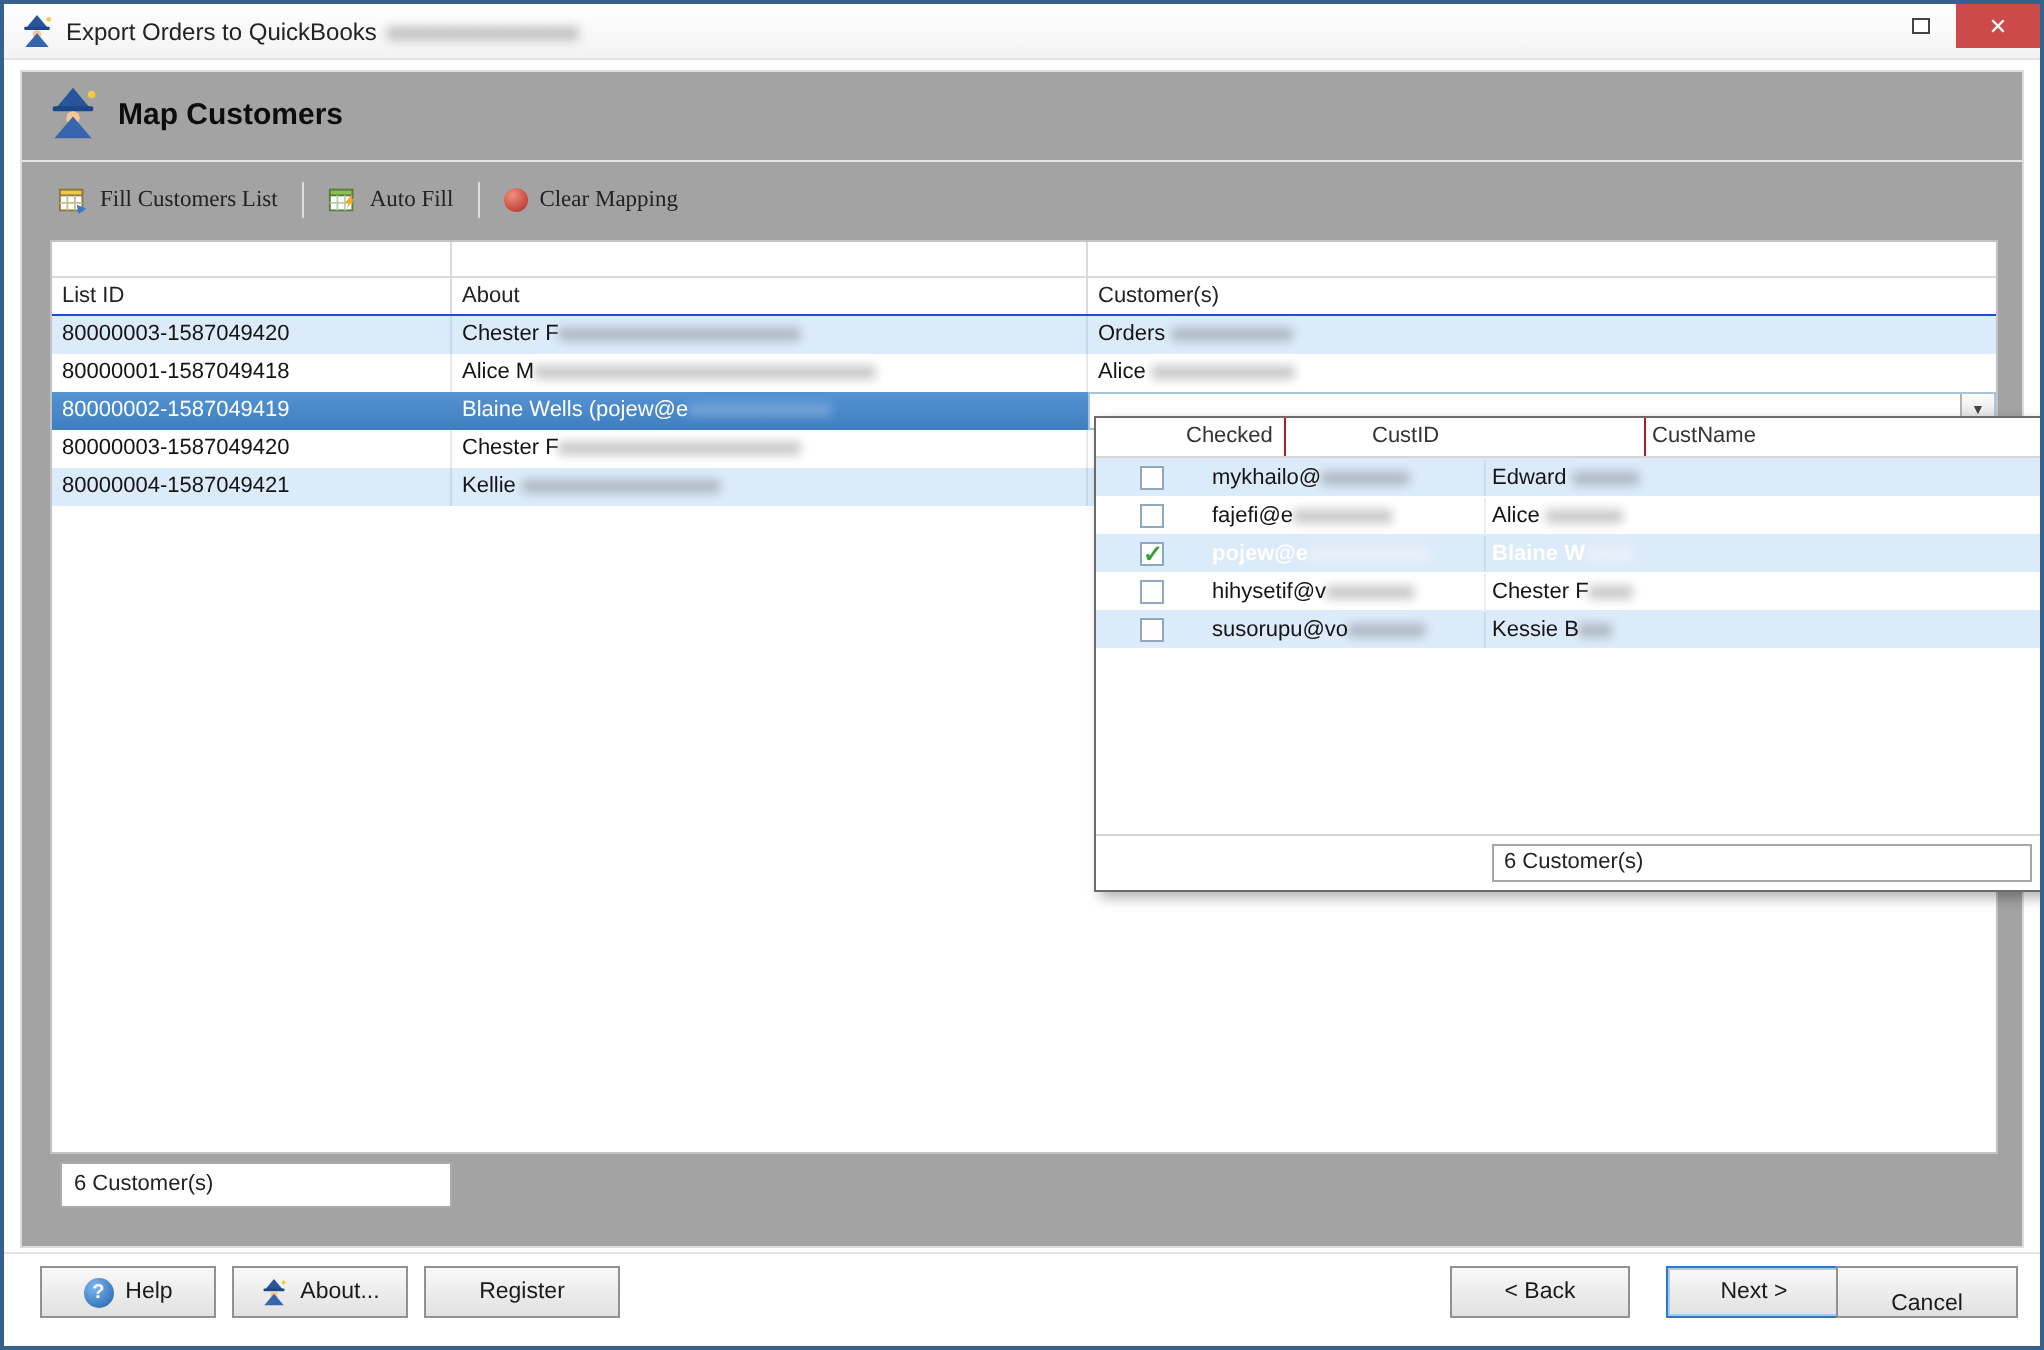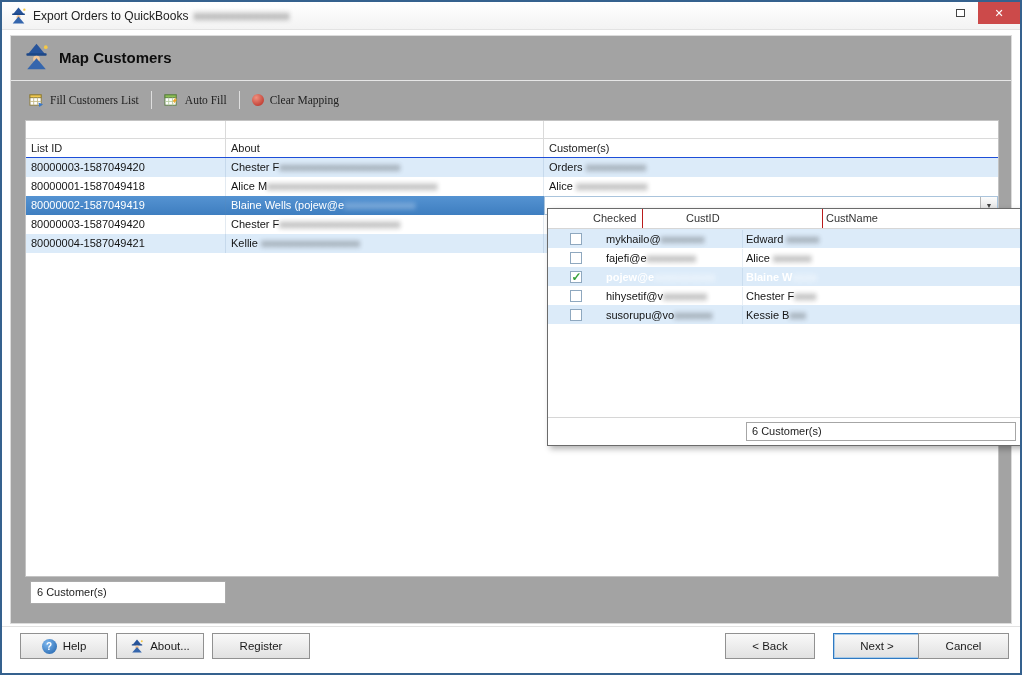--- a/index.html
+++ b/index.html
@@ -69,21 +69,21 @@
   .blur { filter:blur(2.6px); opacity:.8; }
 
   
   .footer-sep { position:absolute; left:0; right:0; top:624px; border-top:1px solid #e2e2e2; }
   .btn { position:absolute; top:631px; height:26px; border:1px solid #919191; background:linear-gradient(#f9f9f9,#e1e1e1); font-family:inherit; font-size:11.5px; color:#1a1a1a; display:flex; align-items:center; justify-content:center; gap:6px; cursor:pointer; }
   #btn-help { left:18px; width:88px; }
   #btn-about { left:114px; width:88px; }
   #btn-register { left:210px; width:98px; }
   #btn-back { left:723px; width:90px; }
   #btn-next { left:820px; width:88px; border-color:var(--default-button,#2f79c2); box-shadow:inset 0 0 0 1px #a9cbe8;margin-left:11px; }
-  #btn-cancel { left:916px; width:91px; }
+  #btn-cancel { left:916px; width:91px;align-items:flex-end; }
   .help-icon { width:15px; height:15px; border-radius:50%; background:radial-gradient(circle at 35% 30%, #7db7ee, #1d5fa9); color:#fff; font-size:10px; font-weight:bold; display:flex; align-items:center; justify-content:center; }
 </style>
 </head>
 <body>
 
 <div class="window">
 
   <div class="titlebar">
     <span class="app-icon">
       <svg width="17" height="17" viewBox="0 0 32 32">

